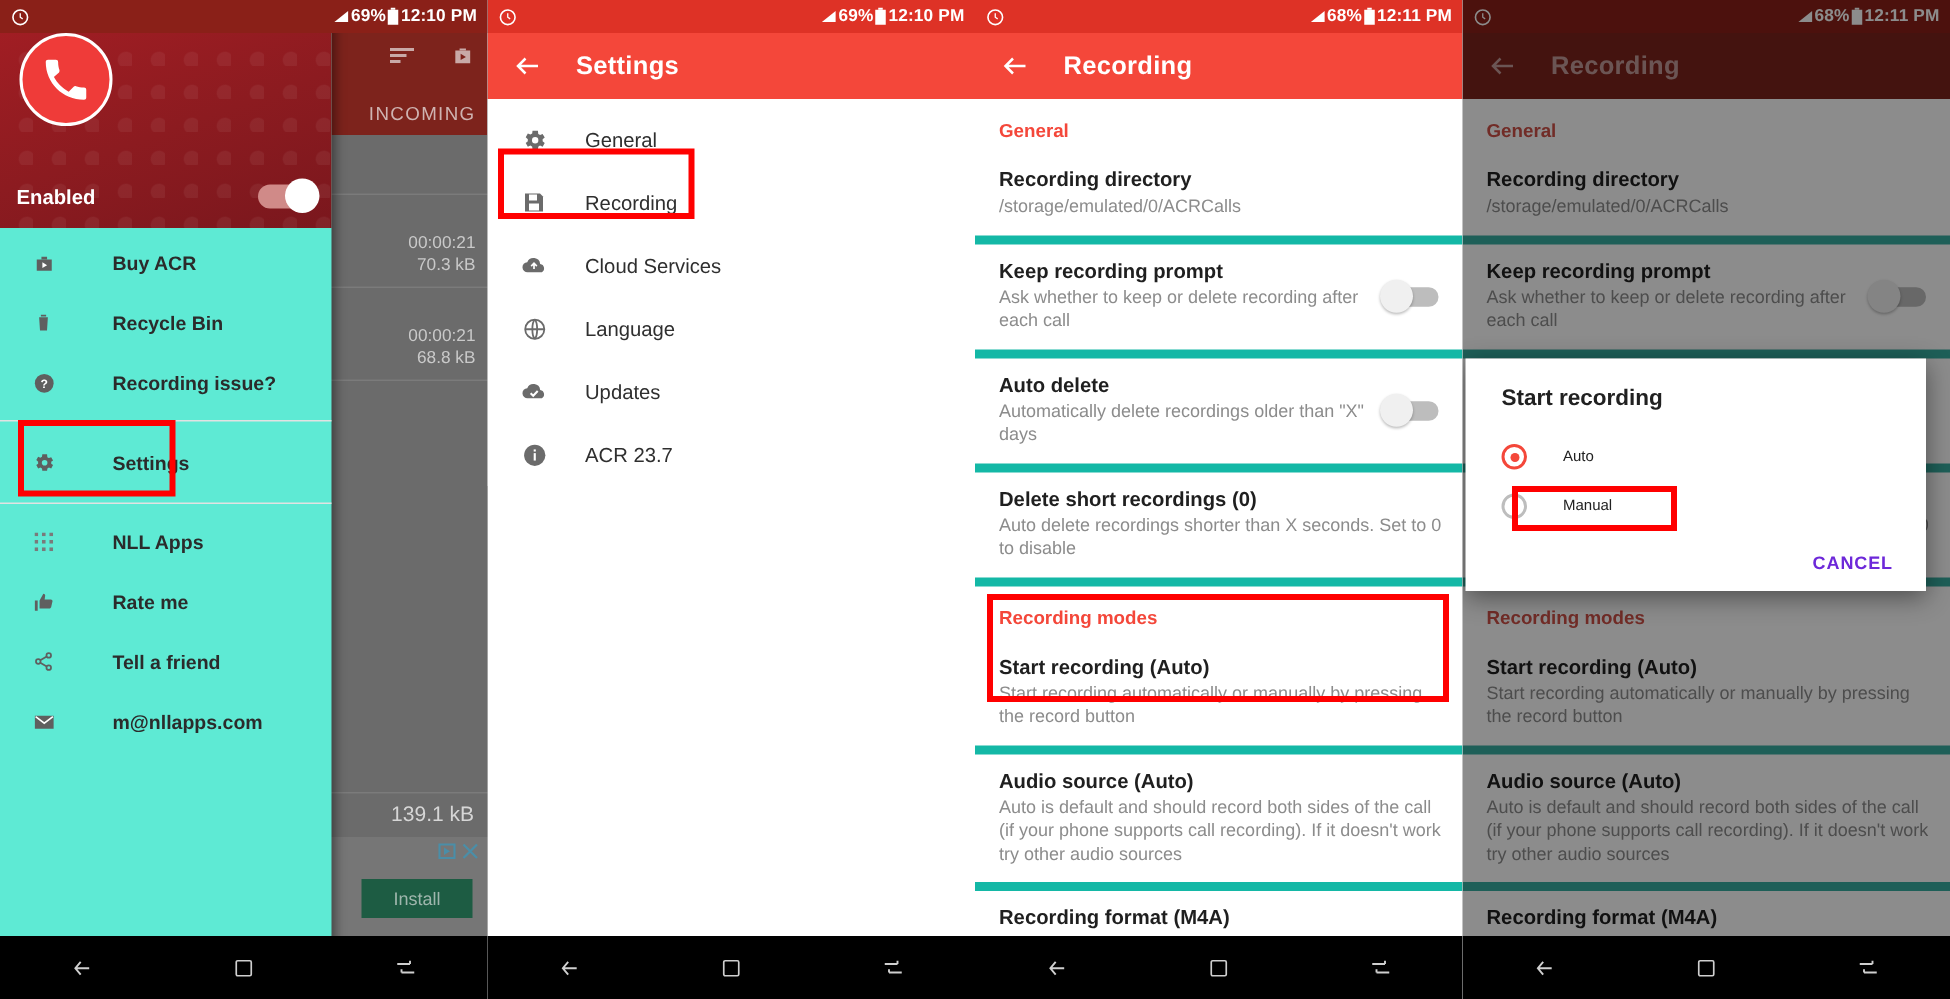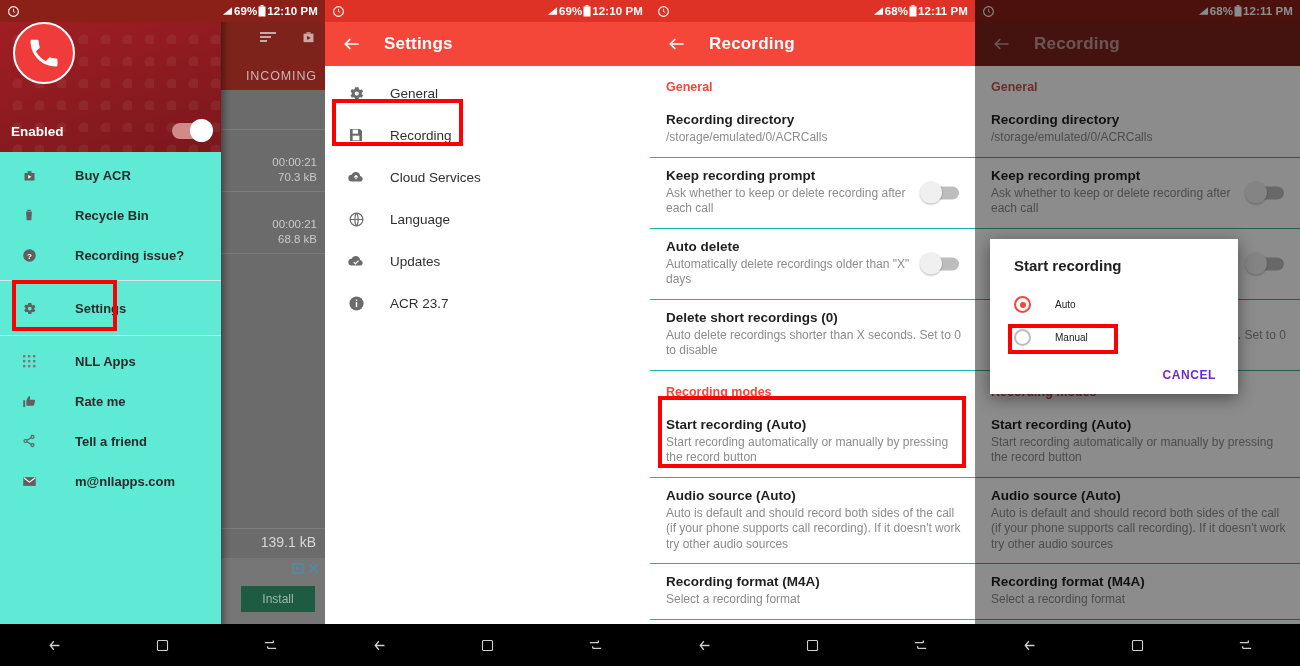--- a/index.html
+++ b/index.html
@@ -80,39 +80,39 @@
   .drawer-sep { height:1px; background:#e2e2e2; margin:5px 0; }
 
   
   .list { background:#fff; }
   .set-item { height:42px; display:flex; align-items:center; padding-left:20px; }
   .set-item .si-ic { width:22px; display:flex; align-items:center; justify-content:center; color:#6b6b6b;}
   .set-item .si-lb { margin-left:23px; font-size:13.5px; color:#2f2f2f; }
 
   
   .pref-section { font-size:12.5px; color:#F4473A; font-weight:bold; padding:14px 16px 8px 16px; }
-  .pref { padding:9px 8px 11px 16px; border-bottom:1px solid #14b8a6; position:relative; }
+  .pref { padding:9px 8px 11px 16px; border-bottom:6px solid #14b8a6; position:relative; }
   .pref .ptitle { font-size:13.5px; color:#1f1f1f; font-weight:bold; line-height:18px;}
   .pref .psum { font-size:12px; color:#8c8c8c; line-height:15.5px; margin-top:1px; padding-right:50px;}
   .pref .psum.nopad { padding-right:0; }
   .toggle { position:absolute; right:16px; top:50%; transform:translateY(-50%);
             width:34px; height:13px; border-radius:7px; background:#bdbdbd;}
   .toggle::after{content:""; position:absolute; left:-5px; top:-5px; width:22px; height:22px;
             border-radius:50%; background:#f0f0f0; box-shadow:0 1px 2px rgba(0,0,0,.28);}
 
   
   .hibox { position:absolute; border:4px solid #FF0000; pointer-events:none; z-index:30; }
 
   
   .scrim { position:absolute; inset:0; background:rgba(0,0,0,.45); z-index:20; }
   #p4 .list, #p4 .pref-section, #p4 .pref { filter: grayscale(.15); }
 
   
   .dialog {
-    position:absolute; z-index:25; left:15px; top:239px; width:248px; background:#fff;
+    position:absolute; z-index:25; left:2px; top:239px; width:307px; background:#fff;
     box-shadow:0 4px 16px rgba(0,0,0,.45); padding:18px 0 8px 0;
   }
   .dialog .dtitle { font-size:15px; font-weight:bold; color:#212121; padding:0 24px 14px 24px;}
   .dlg-opt { display:flex; align-items:center; height:33px; padding-left:24px; }
   .dlg-opt .radio { width:17px; height:17px; border-radius:50%; border:2px solid #bdbdbd; position:relative;}
   .dlg-opt.sel .radio { border-color:#F4473A; }
   .dlg-opt.sel .radio::after{content:""; position:absolute; left:3.5px; top:3.5px; width:6px; height:6px; border-radius:50%; background:#F4473A;}
   .dlg-opt .olb { margin-left:24px; font-size:10px; color:#212121; }
   .dlg-actions { display:flex; justify-content:flex-end; padding:14px 22px 4px 0;}
   .dlg-actions .cancel { color:#6d28d9; font-size:12px; font-weight:bold; letter-spacing:.6px; cursor:pointer;}

